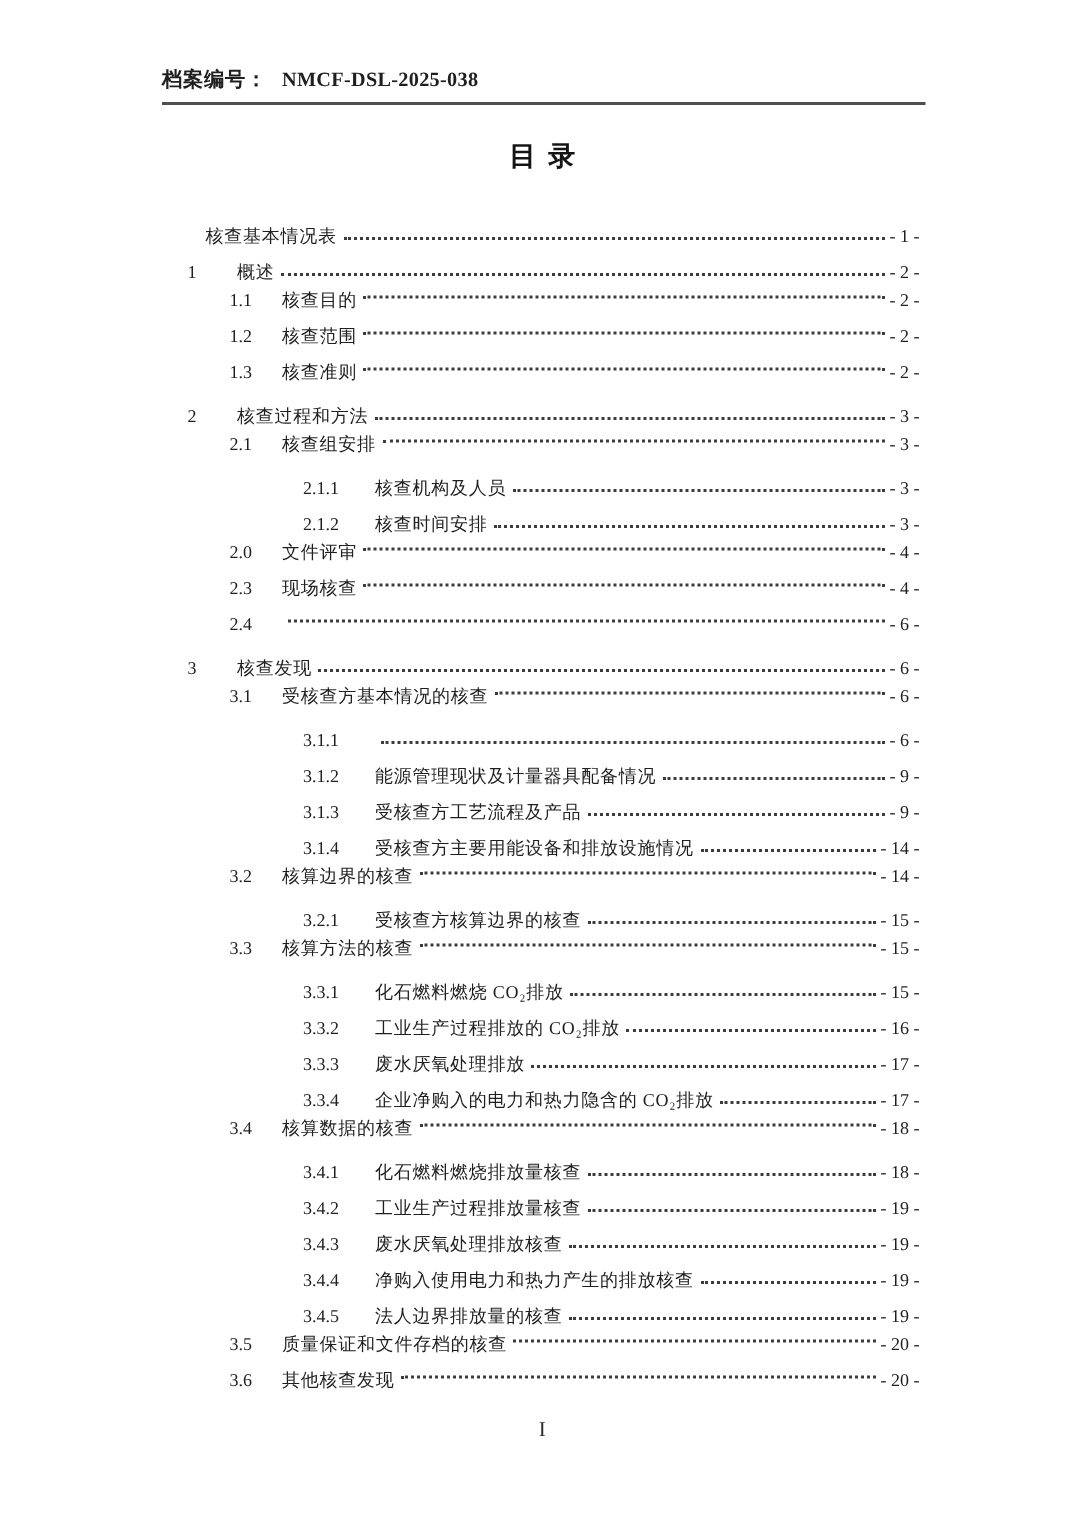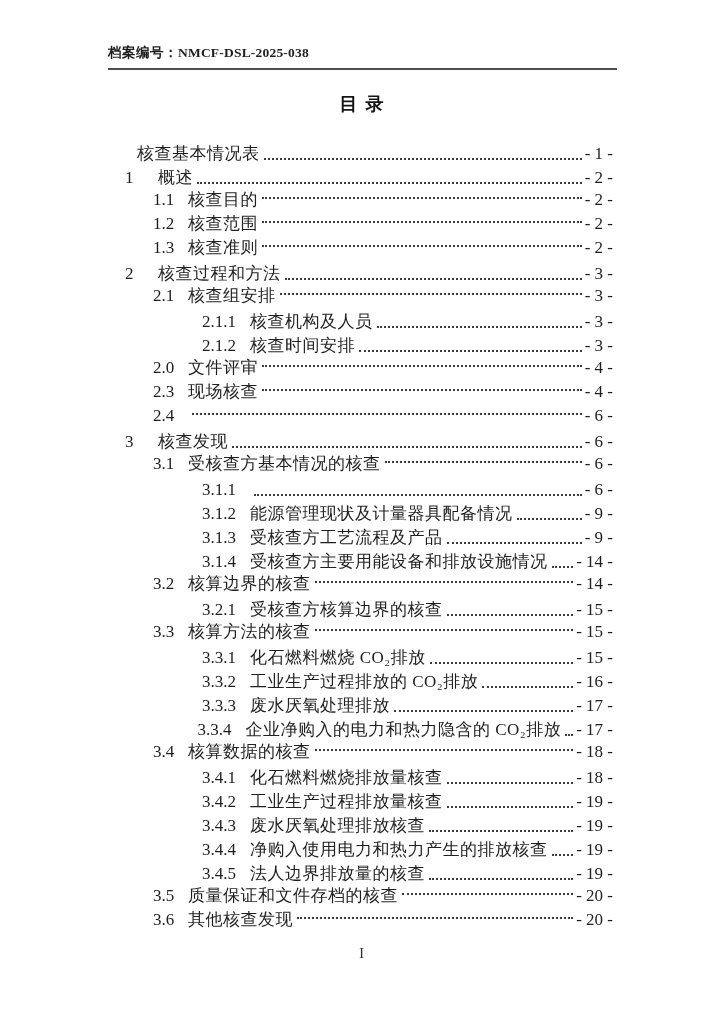--- a/index.html
+++ b/index.html
@@ -20,21 +20,21 @@
     display: flex;
     justify-content: space-between;
     align-items: baseline;
     font-size: 13.5px;
     font-weight: bold;
     letter-spacing: 0.5px;
     border-bottom: 2px solid #4f4f4f;
     padding-bottom: 6px;
   }
   .header .right { display: flex; align-items: baseline; }
-  .header .code { letter-spacing: 0.2px; }
+  .header .code { margin-left: 10px; letter-spacing: 0.2px; }
   .doc-title {
     position: absolute;
     top: 92px;
     left: 0;
     width: 100%;
     text-align: center;
     font-size: 18px;
     font-weight: bold;
     letter-spacing: 8px;
     text-indent: 8px;
@@ -43,21 +43,21 @@
   .toc {
     position: absolute;
     left: 108px;
     top: 140px;
     width: 505px;
   }
   .toc-row {
     display: flex;
     align-items: flex-end;
     height: 24px;
-    font-size: 17px;
+    font-size: 12px;
     cursor: pointer;
   }
   .toc-row .num, .toc-row .txt, .toc-row .pg { white-space: pre; line-height: 1.2; }
   .toc-row .num { flex: none; }
   .toc-row .txt { flex: none; letter-spacing: 0.5px; }
   .toc-row .pg { flex: none; }
   .toc-row .leader {
     flex: 1;
     border-bottom: 2px dotted #3c3c3c;
     margin: 0 3px 4px 4px;

